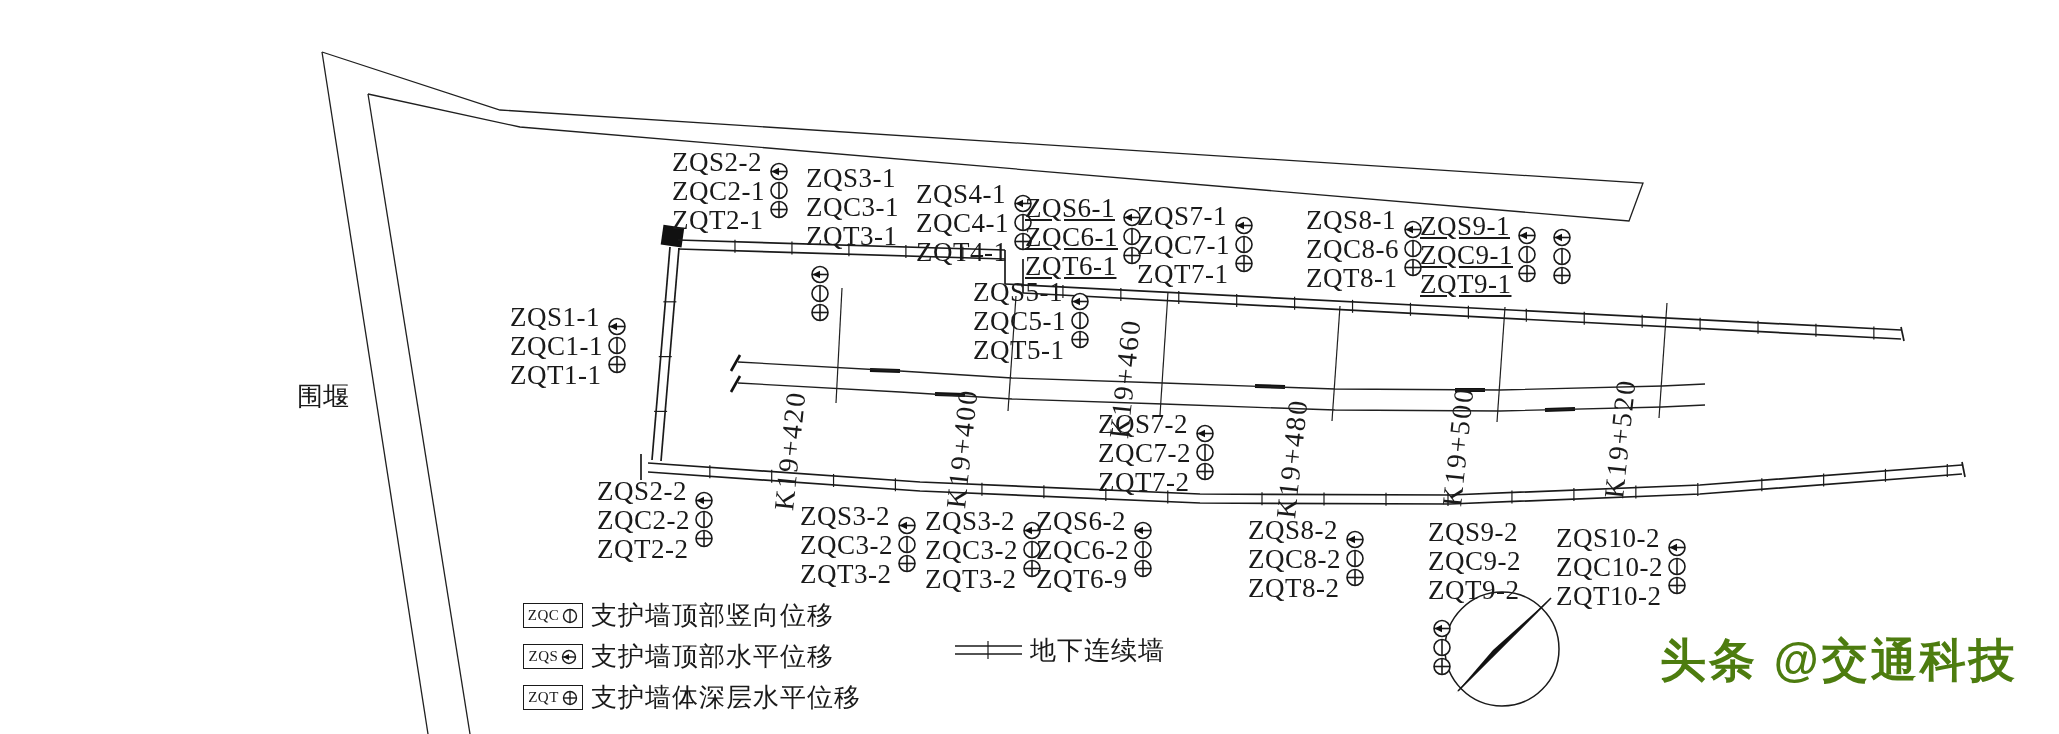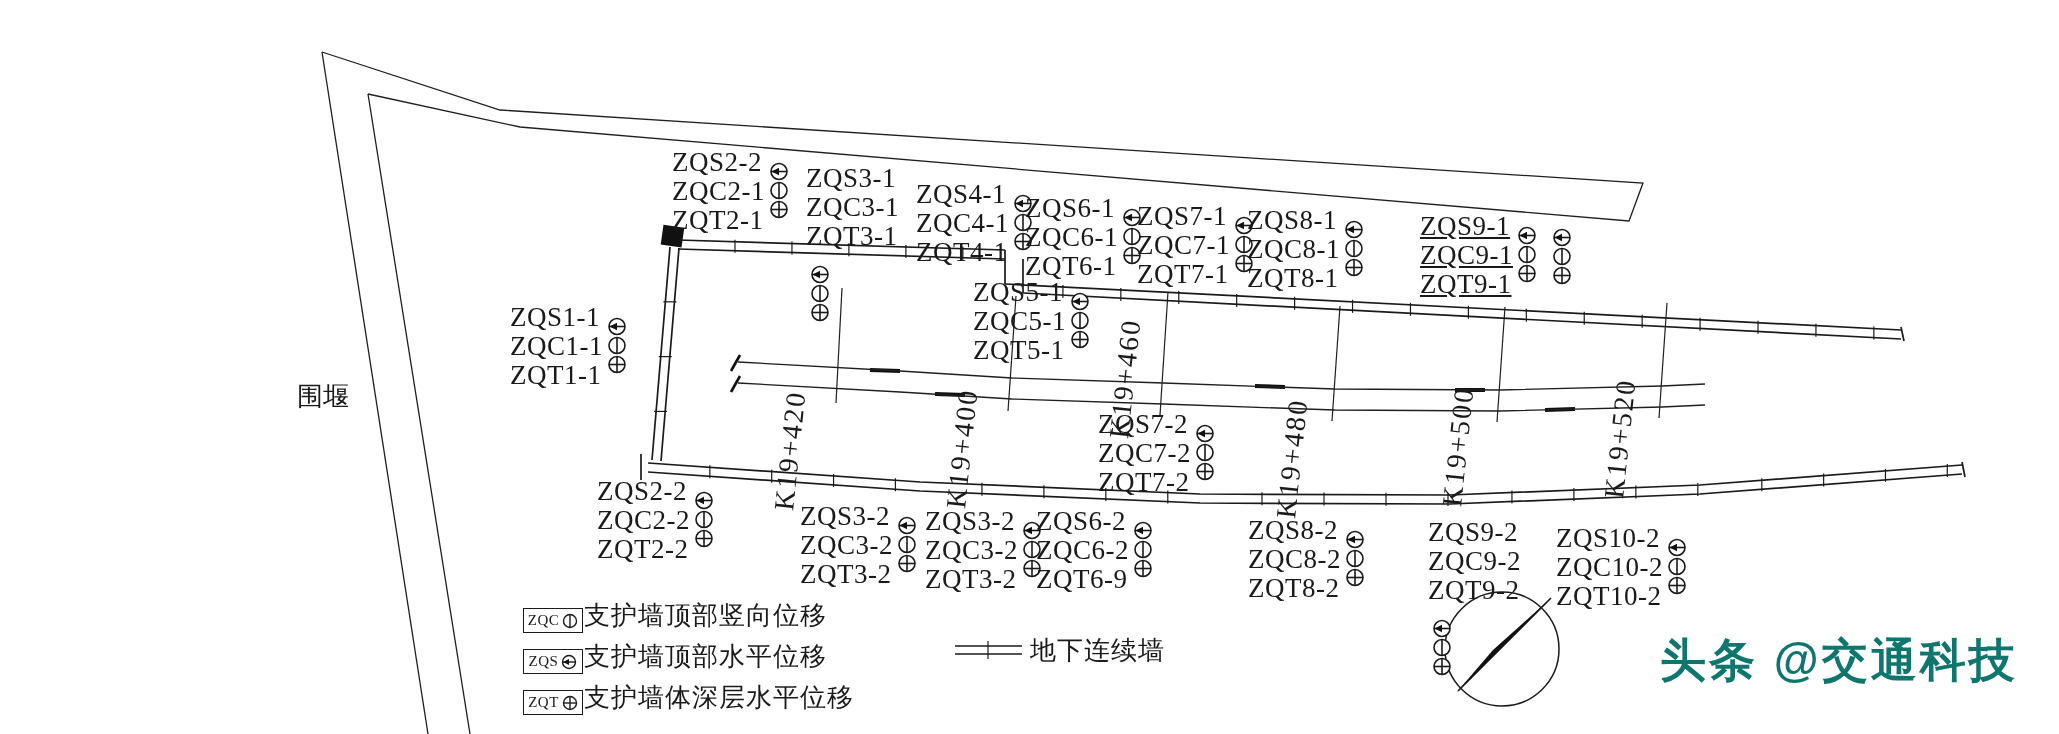--- a/index.html
+++ b/index.html
@@ -12,27 +12,27 @@
   .cl{stroke:#1f1f1f;stroke-width:1.3;fill:none;}
   .cap{stroke:#111;stroke-width:2.6;}
   .dash{stroke:#111;stroke-width:4;}
   .ctick{stroke:#1f1f1f;stroke-width:1.2;}
   .mg{position:absolute;display:flex;align-items:flex-start;white-space:nowrap;}
   .mg .lines{font-size:27px;line-height:29px;letter-spacing:.5px;}
   .mg .circles{display:flex;flex-direction:column;margin:14px 0 0 4px;row-gap:0;}
   .chainage{position:absolute;font-size:28px;letter-spacing:2px;white-space:nowrap;
             transform-origin:0 100%;transform:rotate(-84deg);}
   .plain-label{position:absolute;font-size:26px;}
-  .legend-row{position:absolute;display:flex;align-items:flex-end;column-gap:1px;}
+  .legend-row{position:absolute;display:flex;align-items:center;column-gap:8px;}
   .legend-box{display:flex;align-items:center;justify-content:center;column-gap:3px;
               width:58px;height:23px;border:1.6px solid #1a1a1a;font-size:15px;letter-spacing:.5px;}
   .legend-text{font-size:26px;letter-spacing:1px;}
   .legend-wall{position:absolute;display:flex;align-items:center;column-gap:8px;}
   .watermark{position:absolute;left:1660px;top:630px;font-family:"Liberation Sans","DejaVu Sans",sans-serif;
-             font-size:46px;font-weight:900;letter-spacing:3px;color:#0f766e;}
+             font-size:46px;font-weight:900;letter-spacing:3px;color:#4d7c0f;}
 </style>
 </head>
 <body>
 
 <div id="stage">
 
   <svg id="linework" width="2059" height="734">
 
     <path class="b" d="M322,52 L500,110 L1643,183 L1629,221 L520,127 L368,94"></path>
     <line class="b" x1="322" y1="52" x2="428" y2="734"></line>
@@ -281,21 +281,21 @@
             <circle cx="10" cy="9.5" r="8" fill="#fff" stroke="#1a1a1a" stroke-width="1.6"></circle>
             <line x1="10" y1="1.5" x2="10" y2="17.5" stroke="#1a1a1a" stroke-width="1.6"></line>
           </svg>
           <svg width="20" height="19">
             <circle cx="10" cy="9.5" r="8" fill="#fff" stroke="#1a1a1a" stroke-width="1.6"></circle>
             <line x1="10" y1="1.5" x2="10" y2="17.5" stroke="#1a1a1a" stroke-width="1.6"></line>
             <line x1="2" y1="9.5" x2="18" y2="9.5" stroke="#1a1a1a" stroke-width="1.6"></line>
           </svg>
         </div>
       </div>
-      <div class="mg" style="left: 1025px; top: 194px;">
+      <div class="mg" style="left: 1025px; top: 194px; text-decoration: underline;">
         <div class="lines">
           <div>ZQS6-1</div>
           <div>ZQC6-1</div>
           <div>ZQT6-1</div>
         </div>
         <div class="circles">
           <svg width="20" height="19">
             <circle cx="10" cy="9.5" r="8" fill="#fff" stroke="#1a1a1a" stroke-width="1.6"></circle>
             <line x1="2" y1="9.5" x2="18" y2="9.5" stroke="#1a1a1a" stroke-width="1.6"></line>
             <polygon points="2.5,9.5 10,5.8 10,13.2" fill="#111"></polygon>
@@ -327,24 +327,24 @@
             <circle cx="10" cy="9.5" r="8" fill="#fff" stroke="#1a1a1a" stroke-width="1.6"></circle>
             <line x1="10" y1="1.5" x2="10" y2="17.5" stroke="#1a1a1a" stroke-width="1.6"></line>
           </svg>
           <svg width="20" height="19">
             <circle cx="10" cy="9.5" r="8" fill="#fff" stroke="#1a1a1a" stroke-width="1.6"></circle>
             <line x1="10" y1="1.5" x2="10" y2="17.5" stroke="#1a1a1a" stroke-width="1.6"></line>
             <line x1="2" y1="9.5" x2="18" y2="9.5" stroke="#1a1a1a" stroke-width="1.6"></line>
           </svg>
         </div>
       </div>
-      <div class="mg" style="left: 1247px; top: 206px; justify-content: space-between;">
+      <div class="mg" style="left: 1306px; top: 206px; justify-content: space-between;">
         <div class="lines">
           <div>ZQS8-1</div>
-          <div>ZQC8-1</div>
+          <div>ZQC8-6</div>
           <div>ZQT8-1</div>
         </div>
         <div class="circles">
           <svg width="20" height="19">
             <circle cx="10" cy="9.5" r="8" fill="#fff" stroke="#1a1a1a" stroke-width="1.6"></circle>
             <line x1="2" y1="9.5" x2="18" y2="9.5" stroke="#1a1a1a" stroke-width="1.6"></line>
             <polygon points="2.5,9.5 10,5.8 10,13.2" fill="#111"></polygon>
           </svg>
           <svg width="20" height="19">
             <circle cx="10" cy="9.5" r="8" fill="#fff" stroke="#1a1a1a" stroke-width="1.6"></circle>

